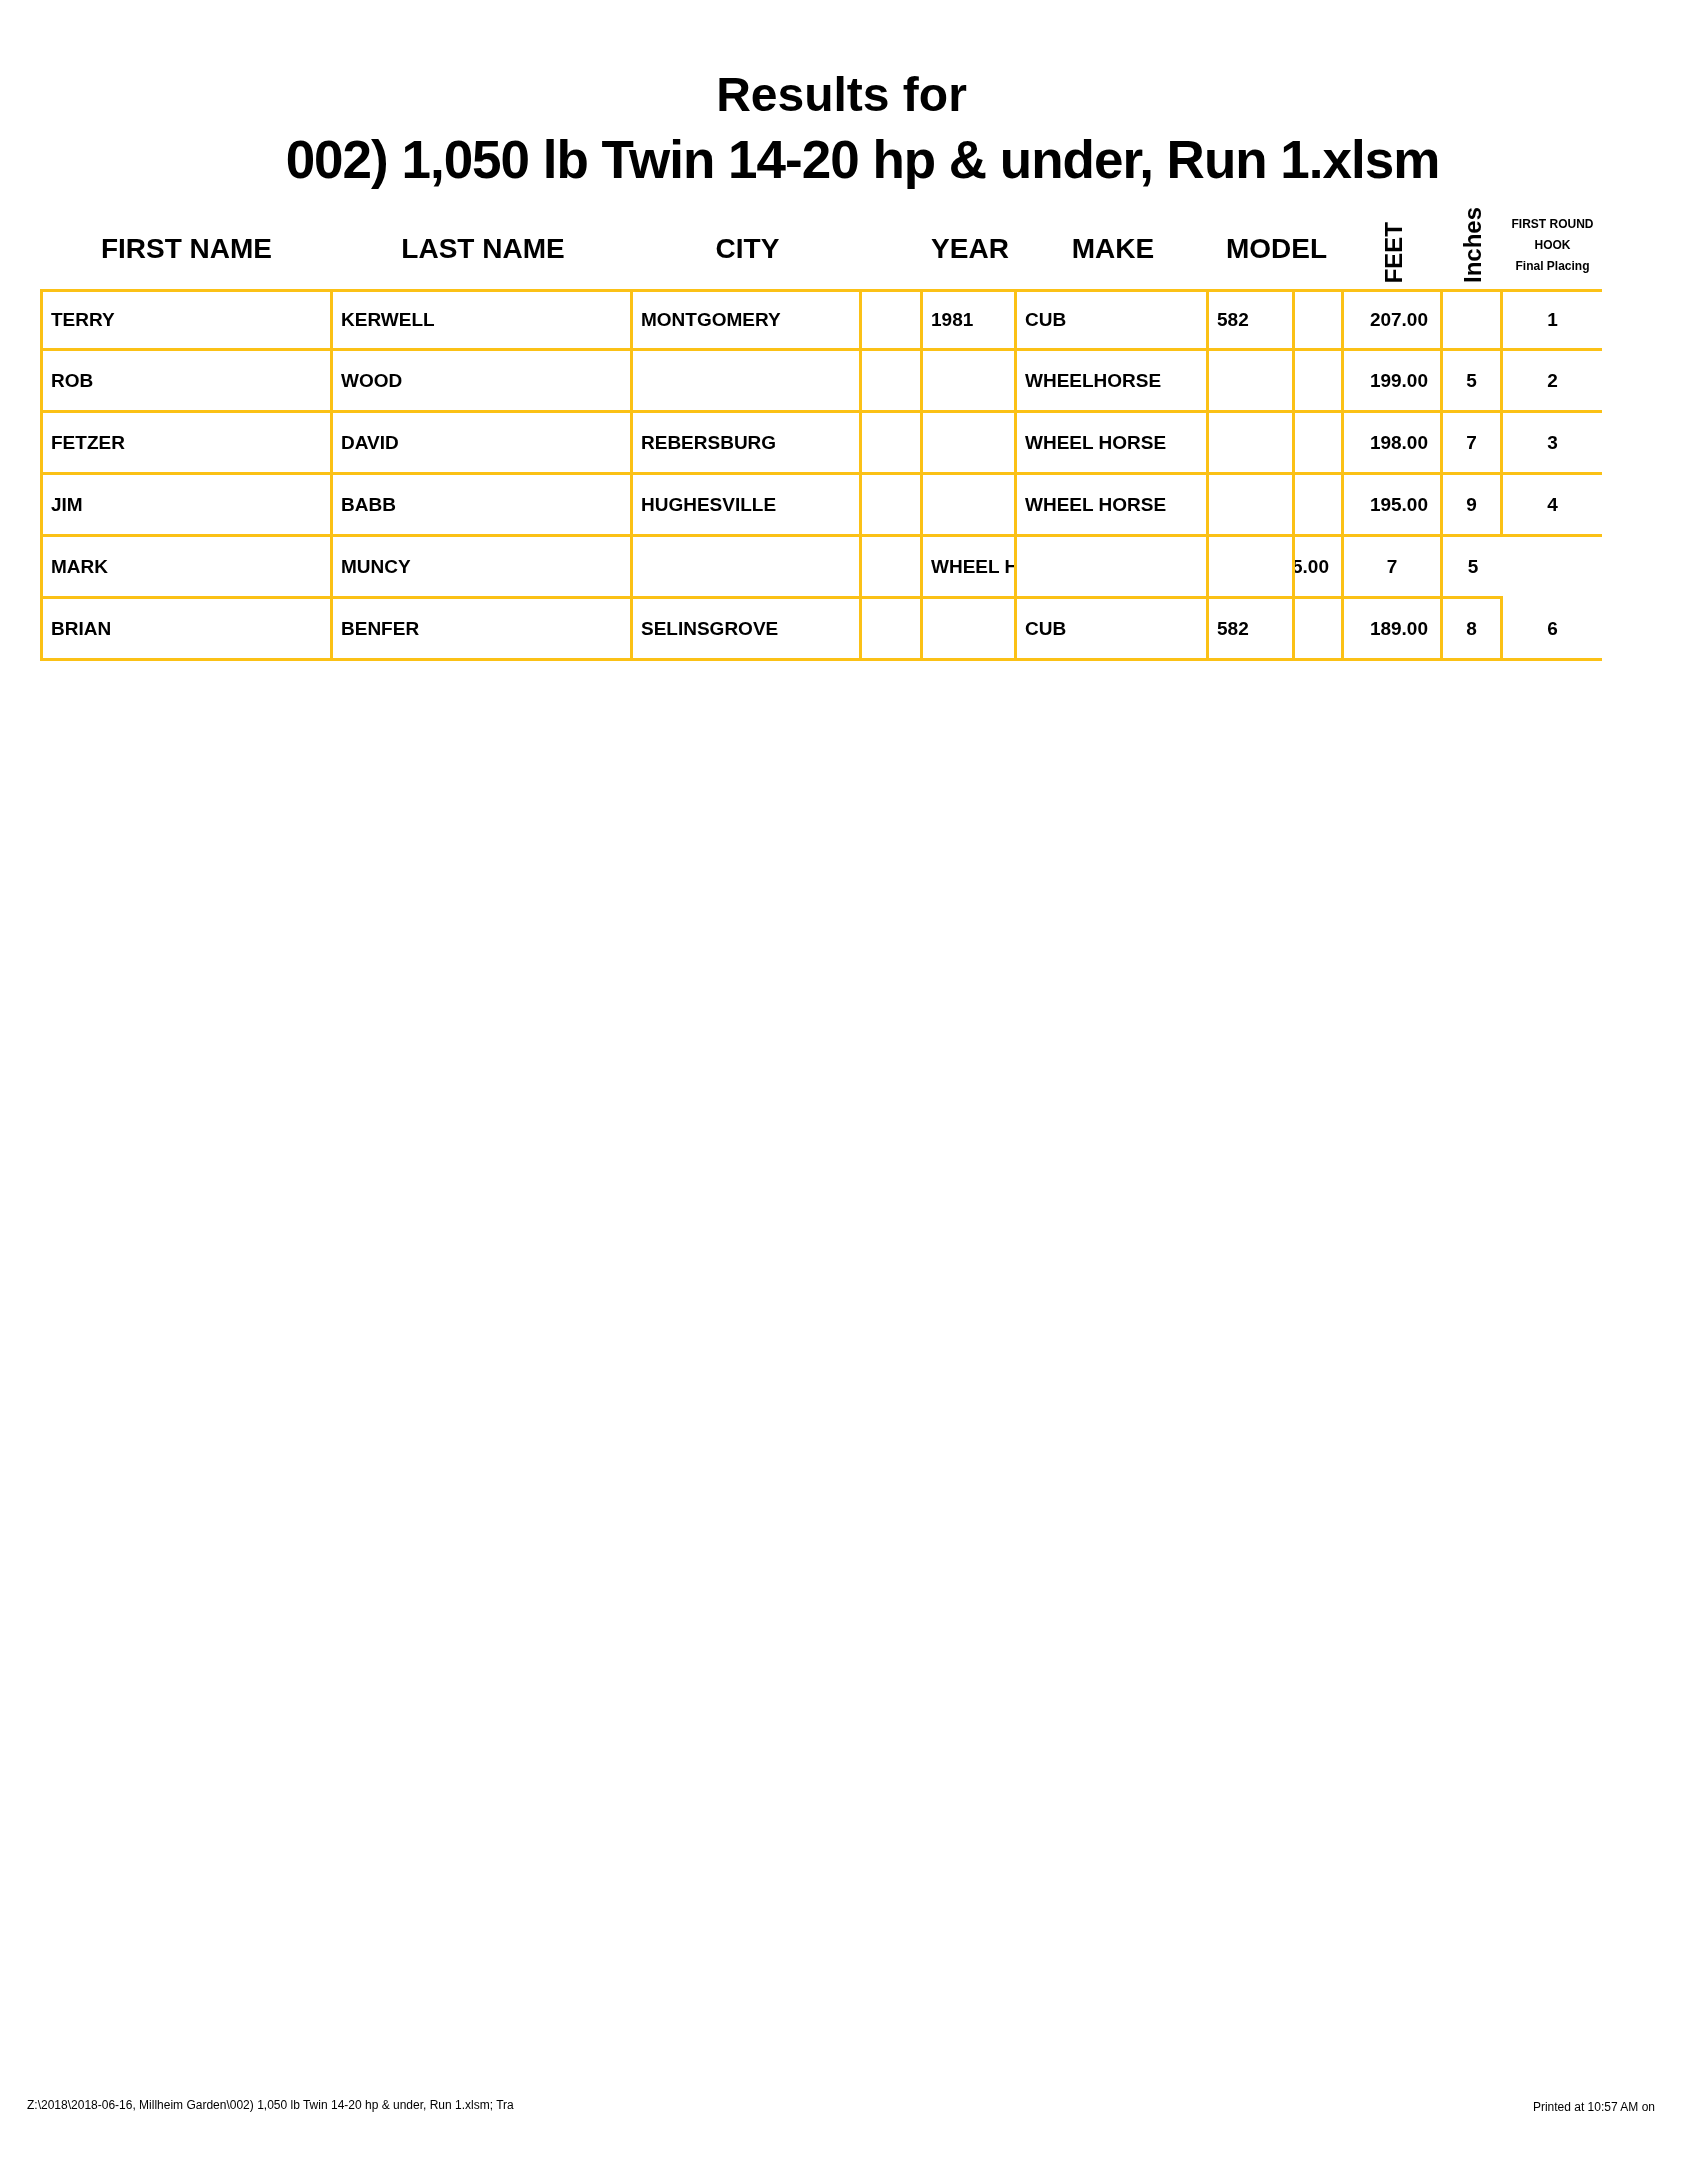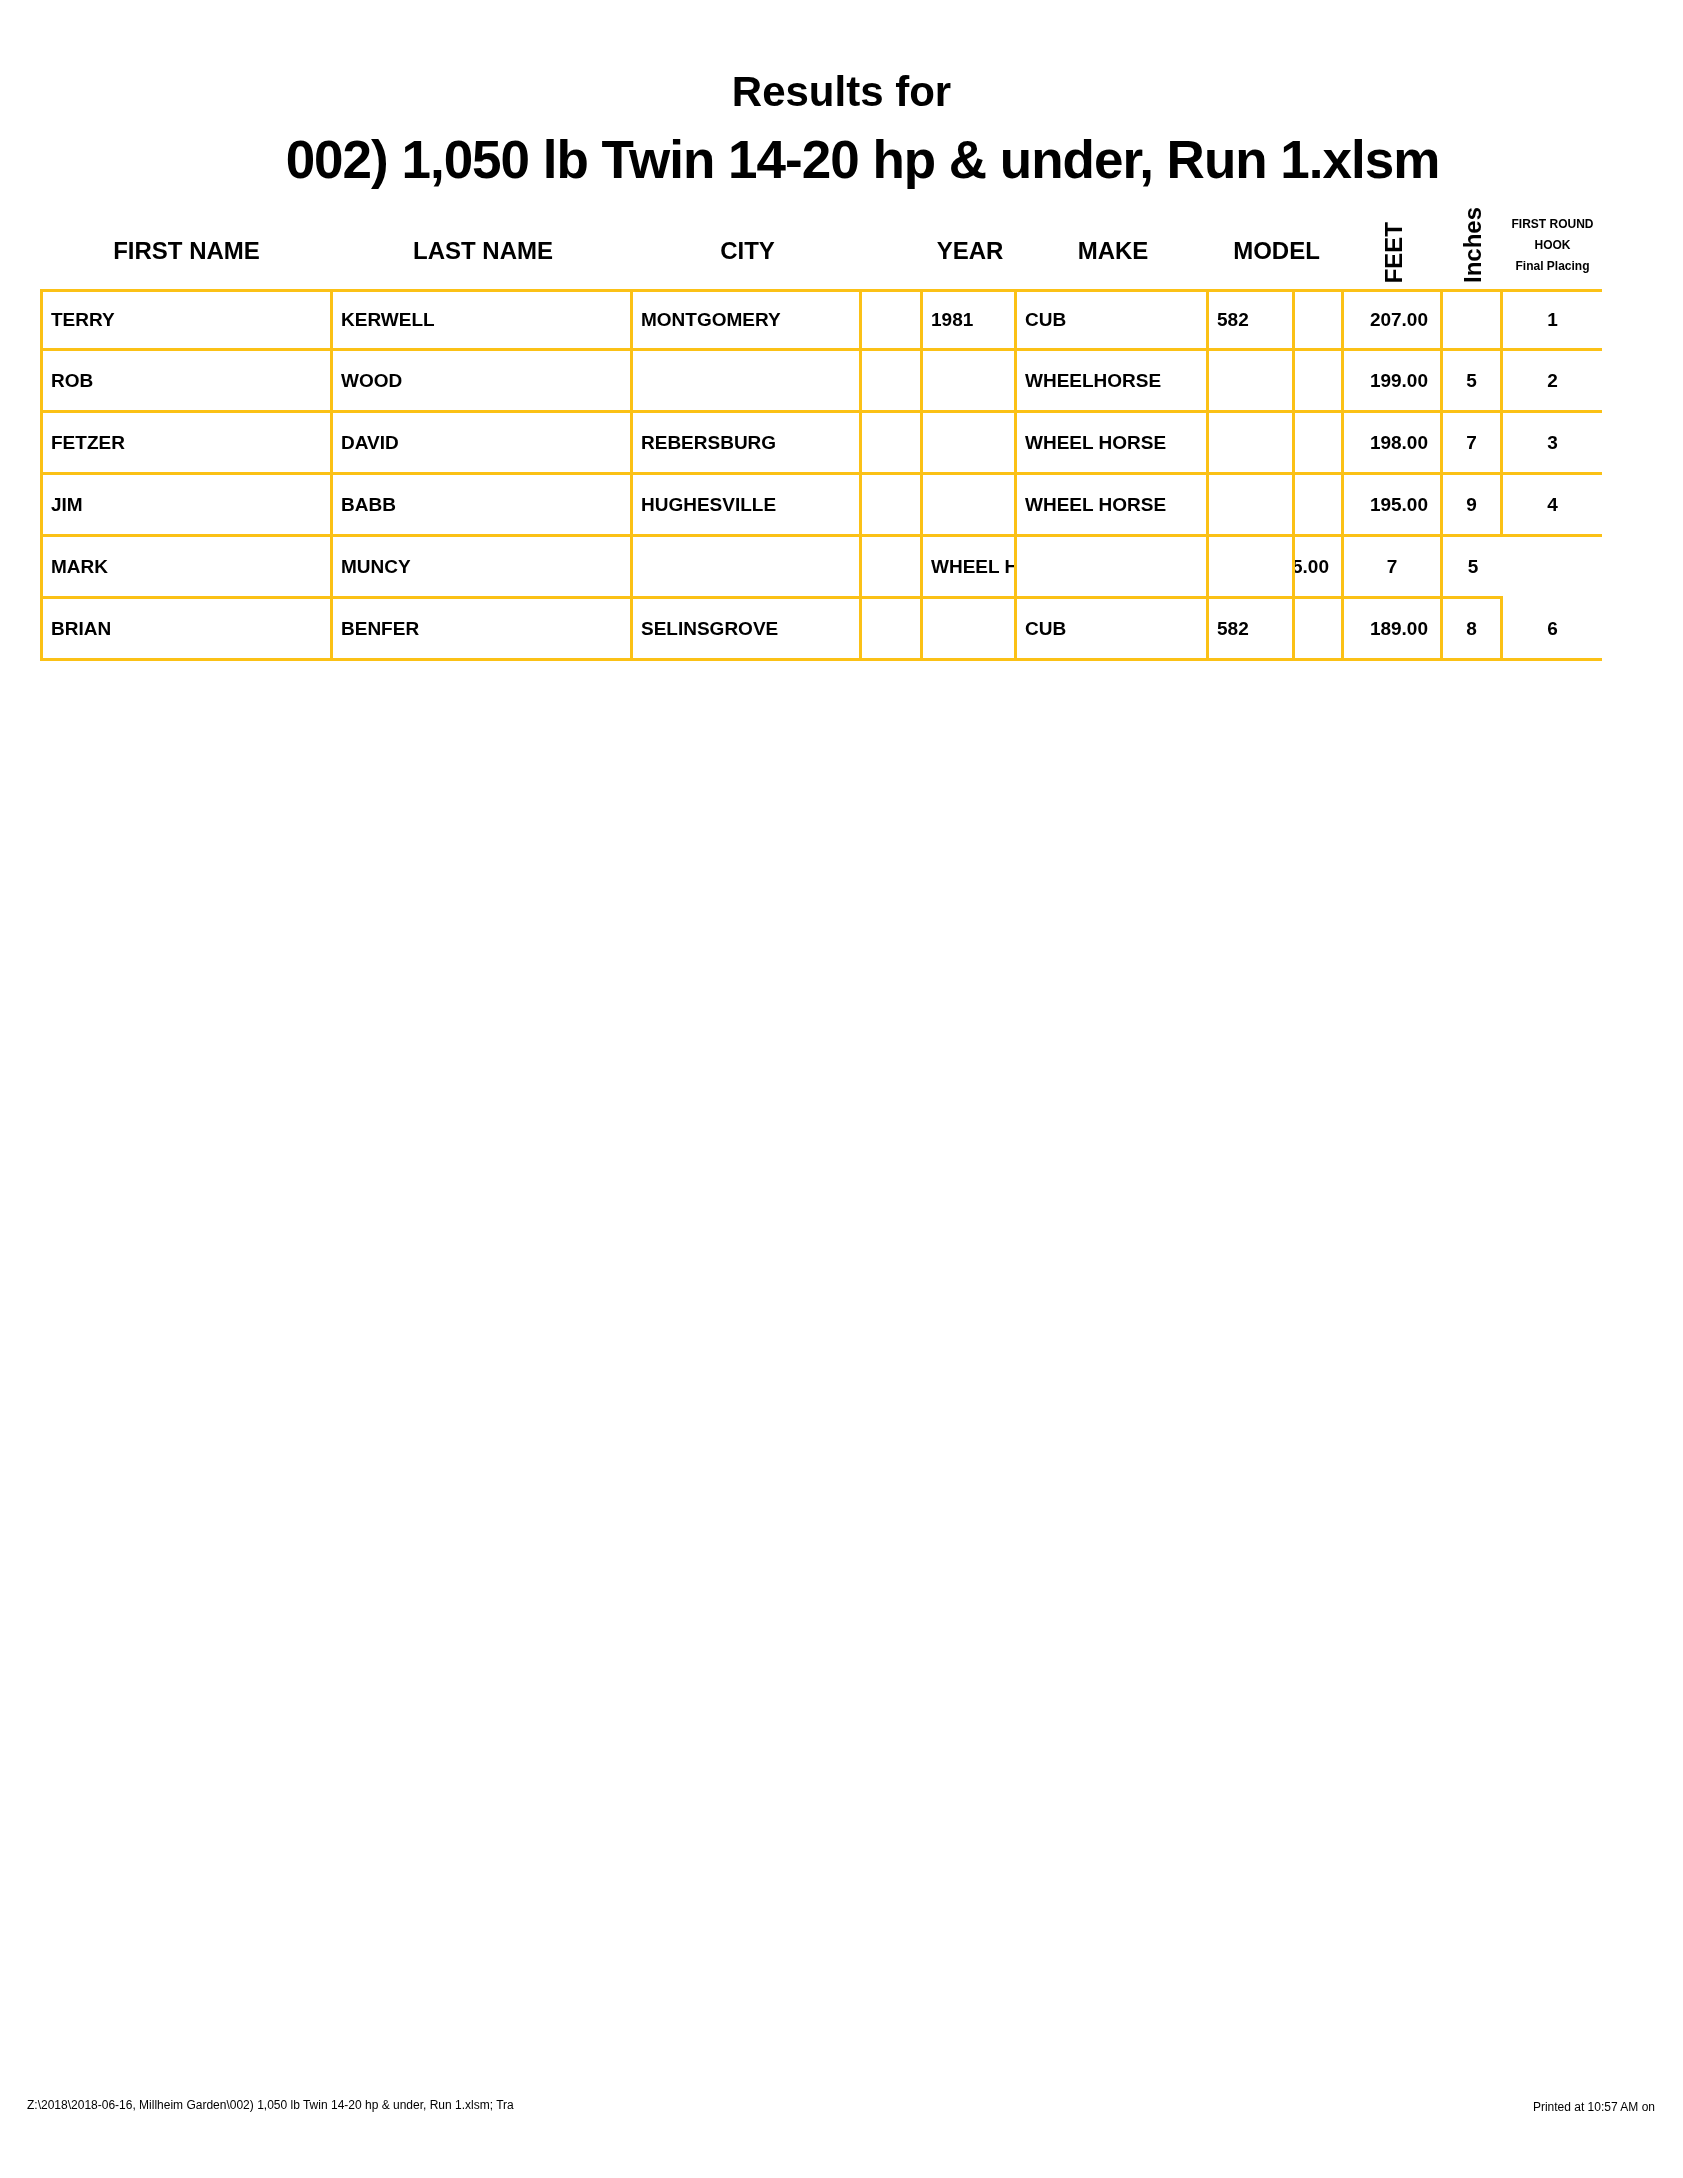--- a/index.html
+++ b/index.html
@@ -9,32 +9,32 @@
     --background:#FFFFFF;
   }
   html,body{margin:0;padding:0;background:#fff;}
   .page{
     position:relative;width:1683px;height:2178px;
     background:var(--background);color:var(--text-color);
     font-family:"Liberation Sans",sans-serif;overflow:hidden;
   }
   .title1{
     position:absolute;top:71px;left:0;width:1683px;text-align:center;
-    font-size:42px;font-weight:bold;line-height:1;
+    font-size:48px;font-weight:bold;line-height:1;
   }
   .title2{
     position:absolute;top:133px;left:0;width:1683px;text-align:center;
     font-size:53px;font-weight:bold;letter-spacing:-1px;line-height:1;margin-left:21px;
   }
   .header-row{
     position:absolute;left:40px;top:194px;width:1562px;height:95px;
     display:grid;grid-template-columns:var(--cols);align-items:end;
   }
   .h{
-    font-weight:bold;font-size:24px;text-align:center;padding-bottom:28px;
+    font-weight:bold;font-size:28px;text-align:center;padding-bottom:28px;
     white-space:nowrap;
   }
   .hrot{
     writing-mode:vertical-rl;transform:rotate(180deg);
     font-weight:bold;font-size:24px;justify-self:center;align-self:end;
     margin-bottom:10px;white-space:nowrap;
   }
   .hhook{
     font-weight:bold;font-size:12px;line-height:21px;text-align:center;
     padding-bottom:16px;white-space:nowrap;margin-top:20px;

